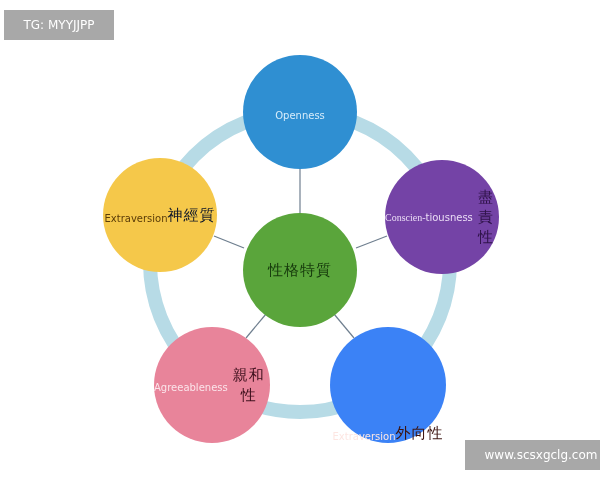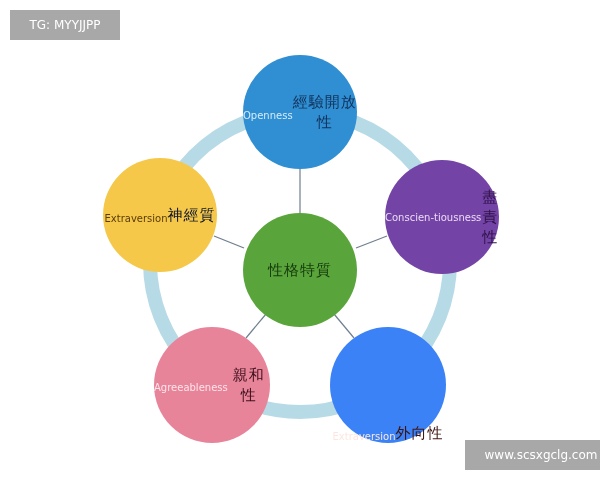--- a/index.html
+++ b/index.html
@@ -6,42 +6,41 @@
   body { width:600px; height:480px; position:relative; overflow:hidden; font-family:"DejaVu Sans", sans-serif; }
   .diagram { position:absolute; left:0; top:0; width:600px; height:480px; }
   .node { position:absolute; border-radius:50%; display:flex; flex-direction:row; align-items:center; justify-content:center; text-align:center; }
   .node .en { font-size:10px; line-height:13px; }
   .node .zh { font-size:15px; line-height:20px; letter-spacing:1px; }
   .badge { position:absolute; background:#a8a8a8; color:#ffffff; font-family:"DejaVu Sans", sans-serif; font-size:12px; display:flex; align-items:center; justify-content:center; }
 </style>
 </head>
 <body>
 
-<div class="badge" style="left:10px;top:10px;width:110px;height:30px;">
+<div class="badge" style="left:4px;top:10px;width:110px;height:30px;">
   <span>TG: MYYJJPP</span>
 </div>
 
 <svg class="diagram" width="600" height="480" viewBox="0 0 600 480">
   <circle cx="300" cy="262" r="150" fill="none" stroke="#b7dbe6" stroke-width="14"></circle>
   <g stroke="#6f7f8f" stroke-width="1.2">
     <line x1="300" y1="169" x2="300" y2="213"></line>
     <line x1="356" y1="248" x2="387" y2="236"></line>
     <line x1="214" y1="236" x2="244" y2="248"></line>
     <line x1="266" y1="314" x2="246" y2="338"></line>
     <line x1="334" y1="314" x2="354" y2="338"></line>
   </g>
 </svg>
 
 <div class="node" style="left:243px;top:55px;width:114px;height:114px;background:#2f8fd2;">
   <span class="en" style="color:#d6ecfa;margin-top:6px;">Openness</span>
-  <span class="zh" style="color:#12315a;">經驗開放性</span>
 </div>
 
 <div class="node" style="left:385px;top:160px;width:114px;height:114px;background:#7443a6;">
-  <span class="en" style="color:#eadcf5;">Conscien-</span>
+  <span class="en" style="color:#eadcf5;font-family:Liberation Serif, serif;">Conscien-</span>
   <span class="en" style="color:#eadcf5;">tiousness</span>
   <span class="zh" style="color:#2e1248;">盡責性</span>
 </div>
 
 <div class="node" style="left:103px;top:158px;width:114px;height:114px;background:#f5c84a;">
   <span class="en" style="color:#5a3c08;margin-top:6px;">Extraversion</span>
   <span class="zh" style="color:#0f172a;">神經質</span>
 </div>
 
 <div class="node" style="left:154px;top:327px;width:116px;height:116px;background:#e8849a;">

